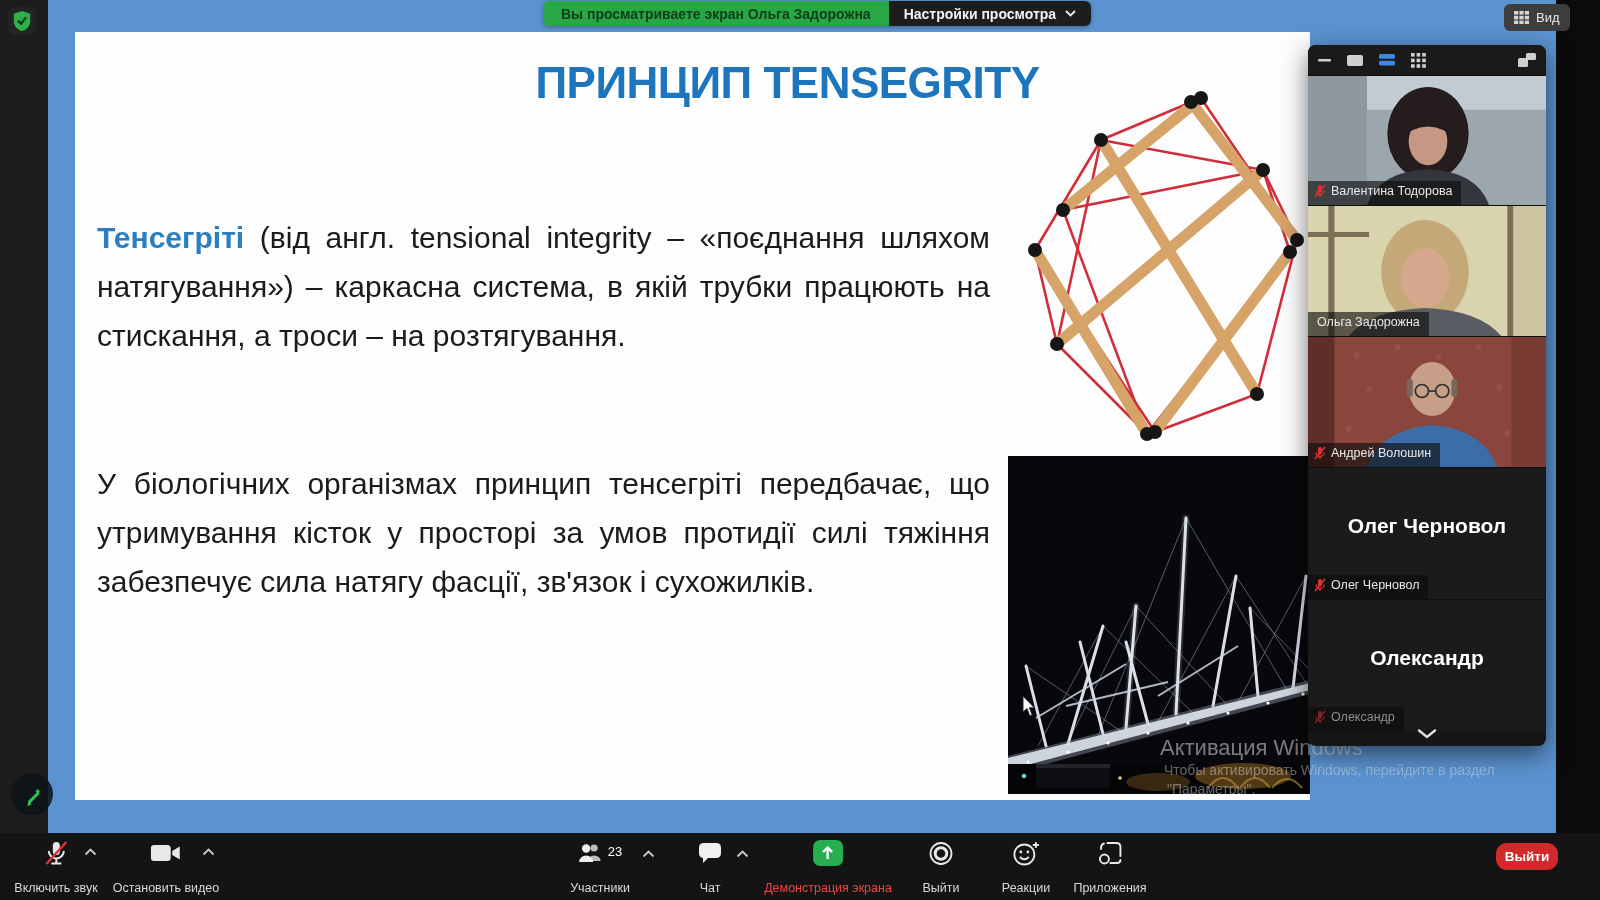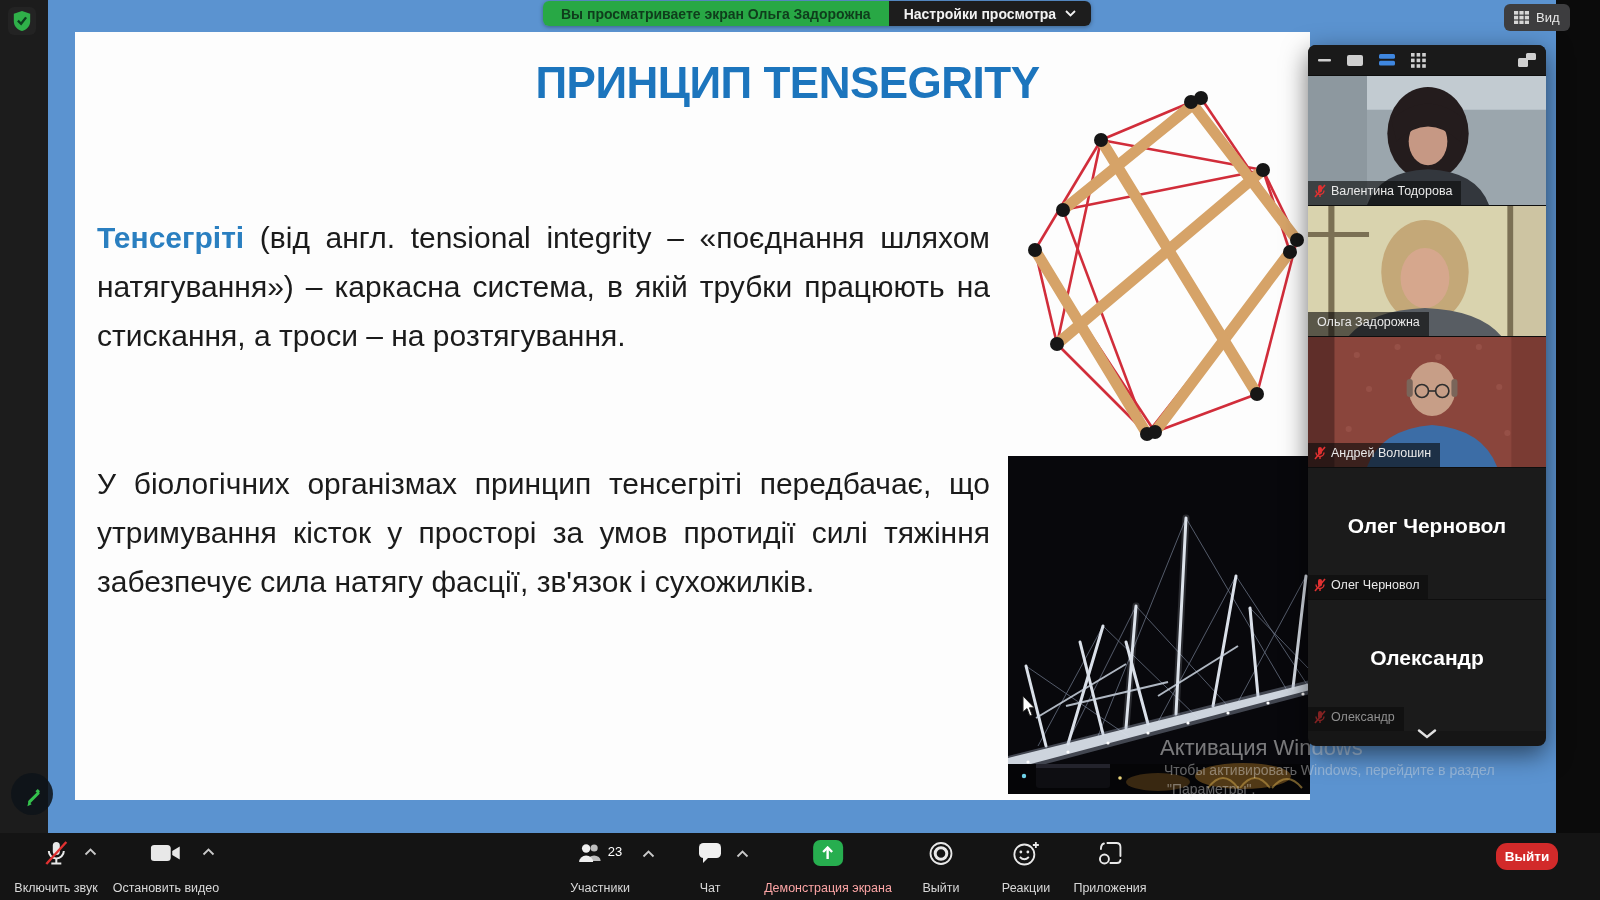--- a/index.html
+++ b/index.html
@@ -57,21 +57,21 @@
   .nlabel.dim{color:#8f8f8f;}
   .bigname{position:absolute;left:0;right:0;top:44%;transform:translateY(-50%);
     text-align:center;color:#fff;font-weight:700;font-size:21px;}
   #panel-chevron{position:absolute;left:0;right:0;bottom:7px;display:flex;justify-content:center;z-index:11;}
 
   
   .tb-group{position:absolute;top:7px;display:flex;flex-direction:column;align-items:center;gap:15px;
     transform:translateX(-50%);cursor:default;}
   .tb-icon{height:26px;display:flex;align-items:center;justify-content:center;}
   .tb-label{font-size:12.5px;color:#d9d9d9;white-space:nowrap;}
-  .tb-label.green{color:#fca5a5;}
+  .tb-label.green{color:#ef4444;}
   .tb-chevron{position:absolute;}
   #g-mute{left:56px;} #g-video{left:166px;} #g-part{left:600px;} #g-chat{left:710px;}
   #g-share{left:828px;} #g-rec{left:941px;} #g-react{left:1026px;} #g-apps{left:1110px;}
   #chev-mute{left:84px;top:15px;} #chev-video{left:202px;top:15px;}
   #chev-part{left:642px;top:17px;} #chev-chat{left:736px;top:17px;}
   .part-row{display:flex;align-items:flex-start;gap:3px;}
   .part-count{color:#fff;font-size:13px;margin-top:1px;}
   #share-icon-box{width:30px;height:26px;background:#27ae4f;border-radius:7px;
     display:flex;align-items:center;justify-content:center;}
   #leave-button{position:absolute;left:1496px;top:10px;width:62px;height:27px;background:#d22a2a;

